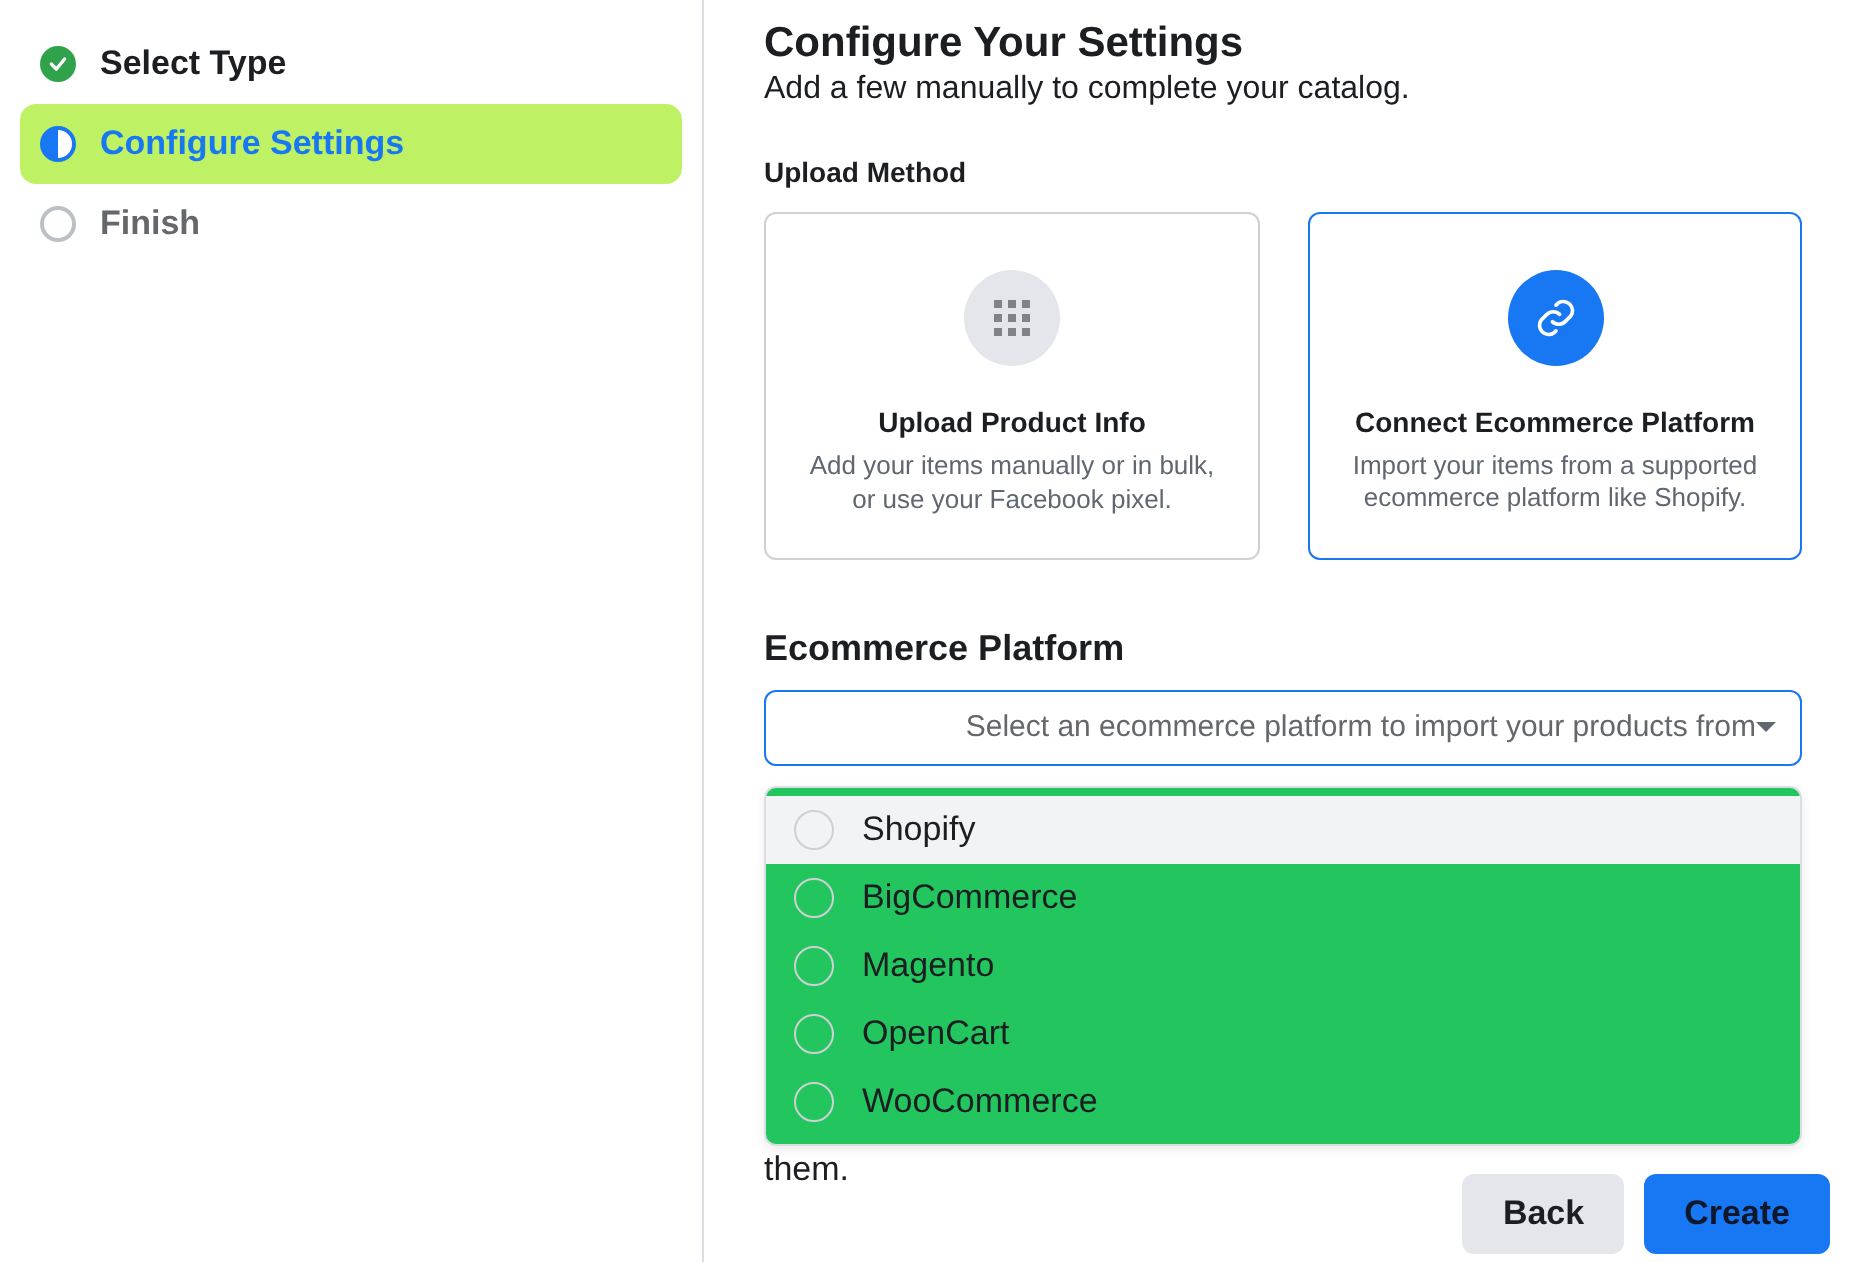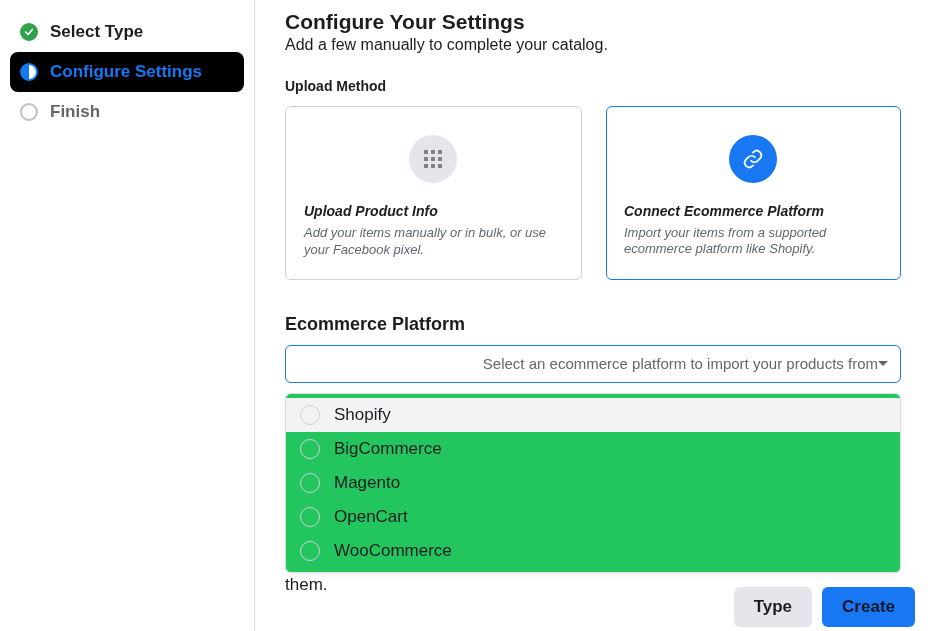--- a/index.html
+++ b/index.html
@@ -8,34 +8,34 @@
       box-sizing: border-box;
       font-family: -apple-system, BlinkMacSystemFont, "Segoe UI", Helvetica, Arial, sans-serif;
     }
     body {
       display: flex;
       width: 931px;
       height: 631px;
       background: #fff;
     }
     .sidebar {
-      width: 255px;
+      width: 352px;
       border-right: 1px solid #dadde1;
       padding: 12px 10px;
     }
     .step {
       display: flex;
       align-items: center;
       padding: 10px 10px;
       border-radius: 8px;
       cursor: pointer;
       gap: 12px;
     }
     .step.active {
-      background: #000000;
+      background: #bef264;
     }
     .step-icon {
       width: 18px;
       height: 18px;
       flex: none;
     }
     .step-label {
       font-size: 17px;
       font-weight: 700;
     }
@@ -90,24 +90,23 @@
 
     .upload-methods {
       display: flex;
       gap: 24px;
       margin-bottom: 30px;
     }
     .method-card {
       flex: 1;
       border: 1px solid #ced0d4;
       border-radius: 6px;
-      text-align: left;
+      text-align: center;
       padding: 28px 18px 20px 18px;
       cursor: pointer;
-      font-style: italic;
     }
     .method-card.selected {
       border: 1.5px solid #1877f2;
       padding: 27.5px 17.5px 19.5px 17.5px;
     }
     .method-icon {
       width: 48px;
       height: 48px;
       border-radius: 50%;
       margin: 0 auto 20px auto;
@@ -302,16 +301,16 @@
     </div>
     <div class="dropdown-item">
       <div class="radio"></div>
       <span class="dropdown-label">WooCommerce</span>
     </div>
   </div>
 
   <div class="truncated-text">them.</div>
 
   <div class="footer">
-    <button class="btn btn-secondary">Type</button>
+    <button class="btn btn-secondary">Back</button>
     <button class="btn btn-primary">Create</button>
   </div>
 </div>
 
 </body></html>

